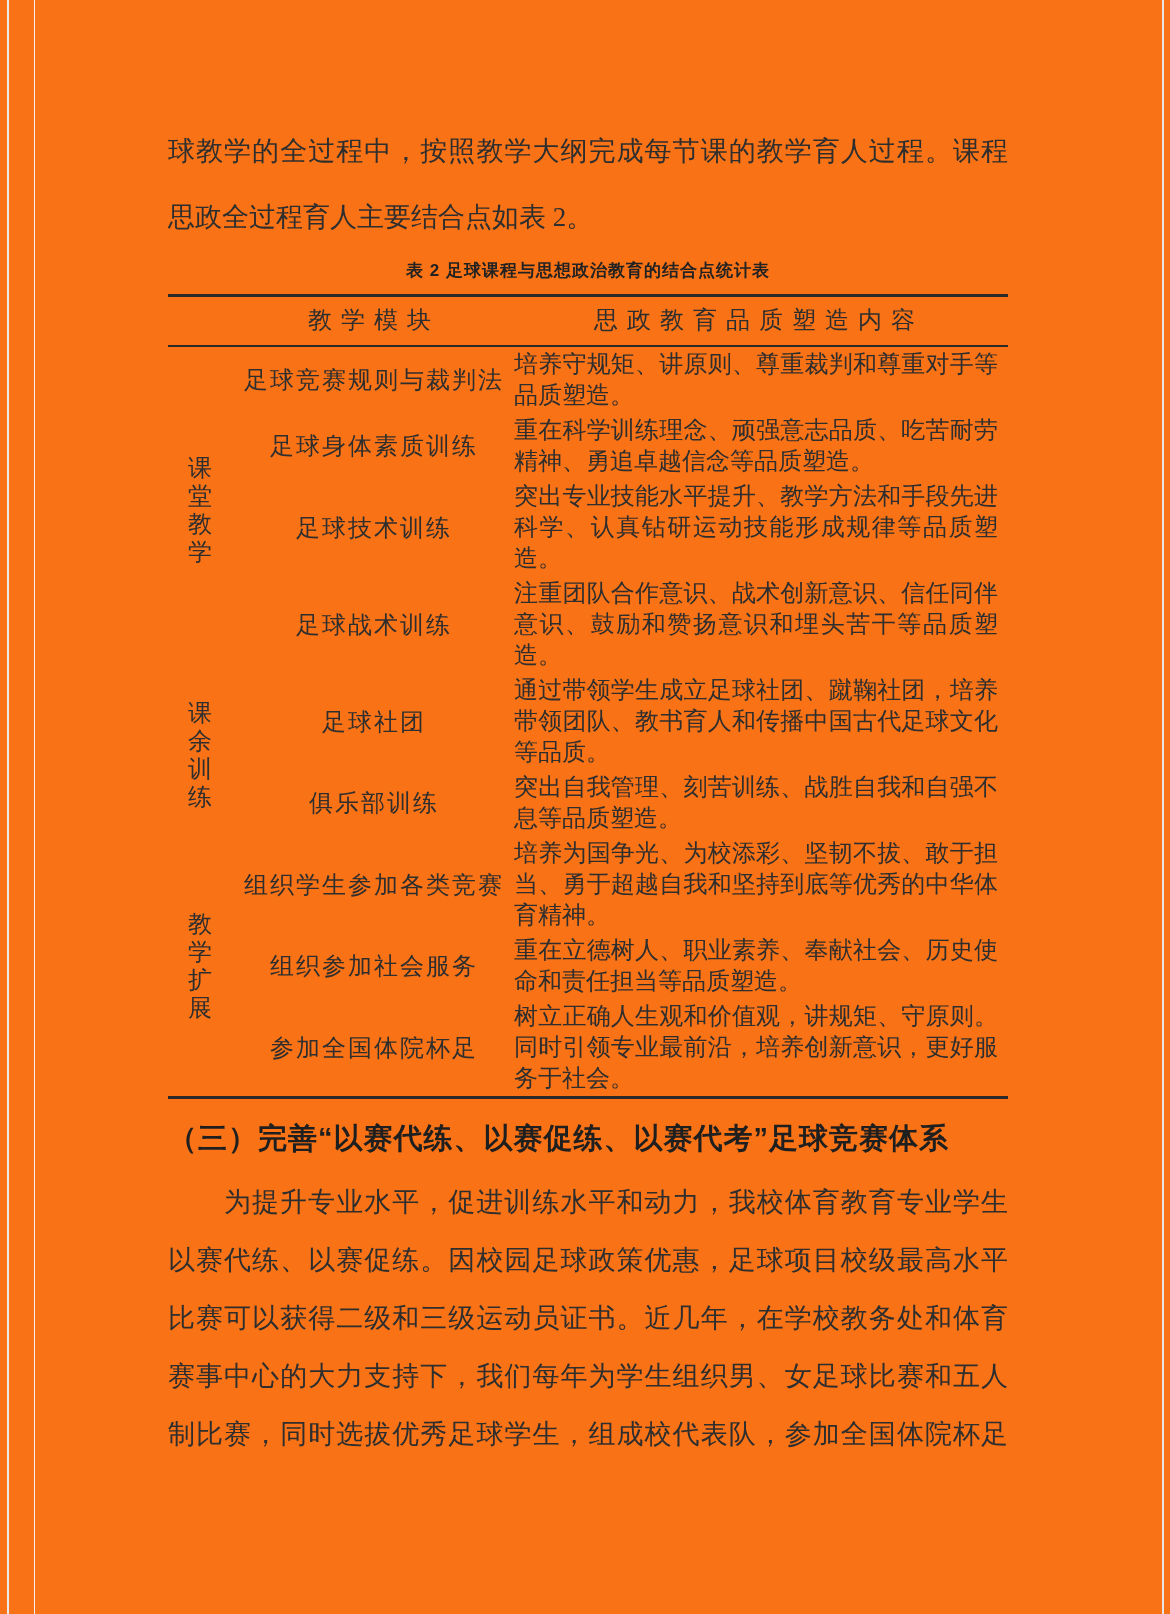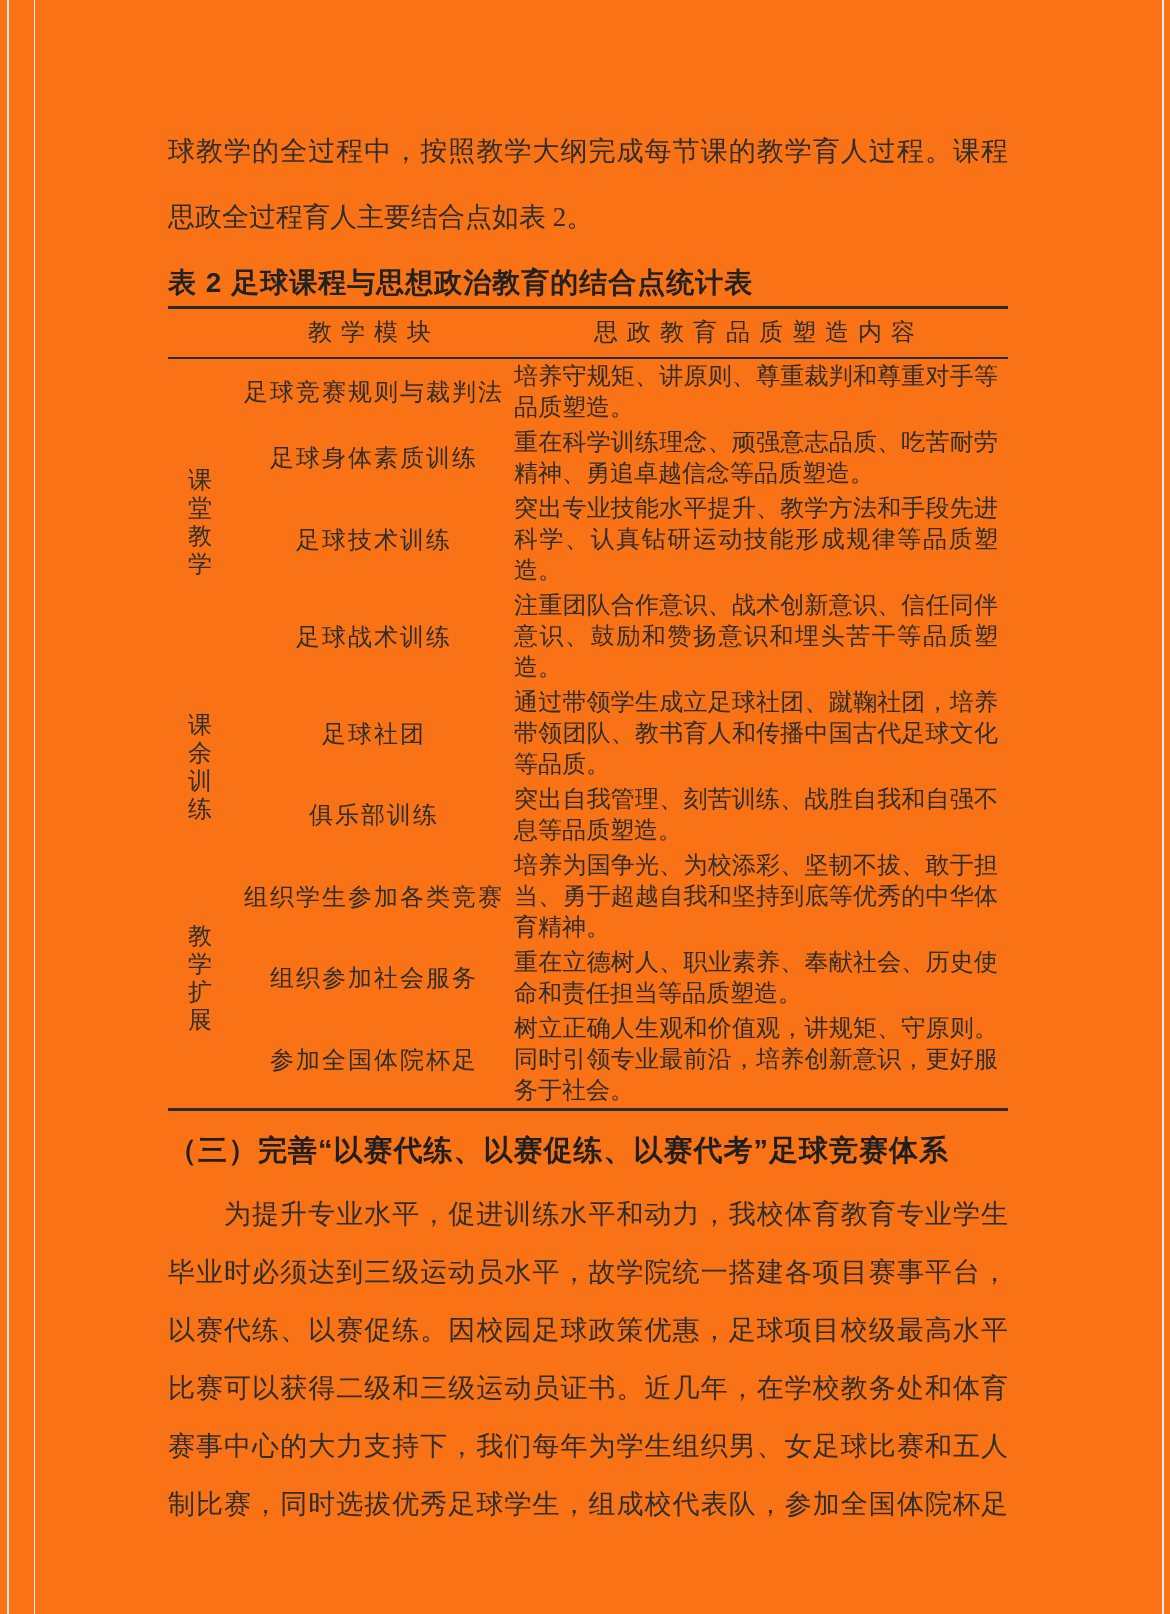--- a/index.html
+++ b/index.html
@@ -33,25 +33,26 @@
     color: #2e2e2e;
     text-align: justify;
     text-align-last: justify;
   }
   .para.intro .tline { line-height: 66px; }
   .para.main  .tline { line-height: 58px; }
   .para .tline.short { text-align-last: left; }
   .para .tline.indent { text-indent: 56px; }
 
   .table-title {
-    margin: 12px 0 0 0;
+    margin: 0 0 0 0;
     font-family: "Liberation Sans", sans-serif;
     font-weight: bold;
-    font-size: 28px;
+    font-size: 17px;
     line-height: 42px;
+    text-align: center;
     color: #222;
     letter-spacing: 1px;
   }
 
   table.ct {
     width: 840px;
     border-collapse: collapse;
     table-layout: fixed;
     margin-top: 2px;
     border-top: 3px solid #2a2a2a;
@@ -179,21 +180,20 @@
             <td class="module-cell">参加全国体院杯足</td>
             <td class="content-cell">树立正确人生观和价值观，讲规矩、守原则。同时引领专业最前沿，培养创新意识，更好服务于社会。</td>
           </tr>
         </tbody>
     </table>
 
     <h2 class="section-heading">（三）完善“以赛代练、以赛促练、以赛代考”足球竞赛体系</h2>
 
     <div class="para main" id="body-para">
         <div class="tline indent">为提升专业水平，促进训练水平和动力，我校体育教育专业学生</div>
-        <div class="tline">毕业时必须达到三级运动员水平，故学院统一搭建各项目赛事平台，</div>
         <div class="tline">以赛代练、以赛促练。因校园足球政策优惠，足球项目校级最高水平</div>
         <div class="tline">比赛可以获得二级和三级运动员证书。近几年，在学校教务处和体育</div>
         <div class="tline">赛事中心的大力支持下，我们每年为学生组织男、女足球比赛和五人</div>
         <div class="tline">制比赛，同时选拔优秀足球学生，组成校代表队，参加全国体院杯足</div>
       </div>
 
   </div>
 </div>
 
 </body></html>

